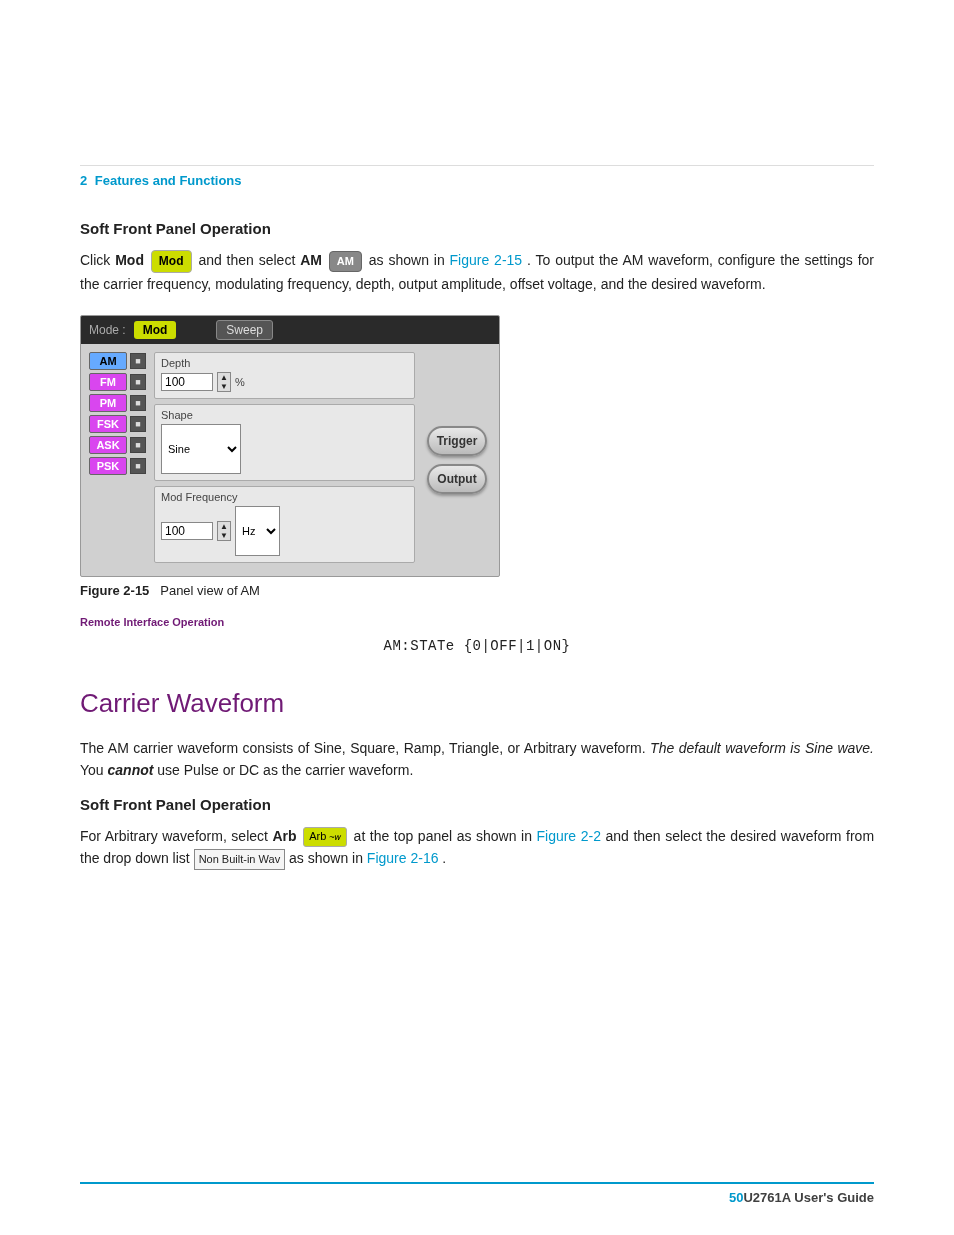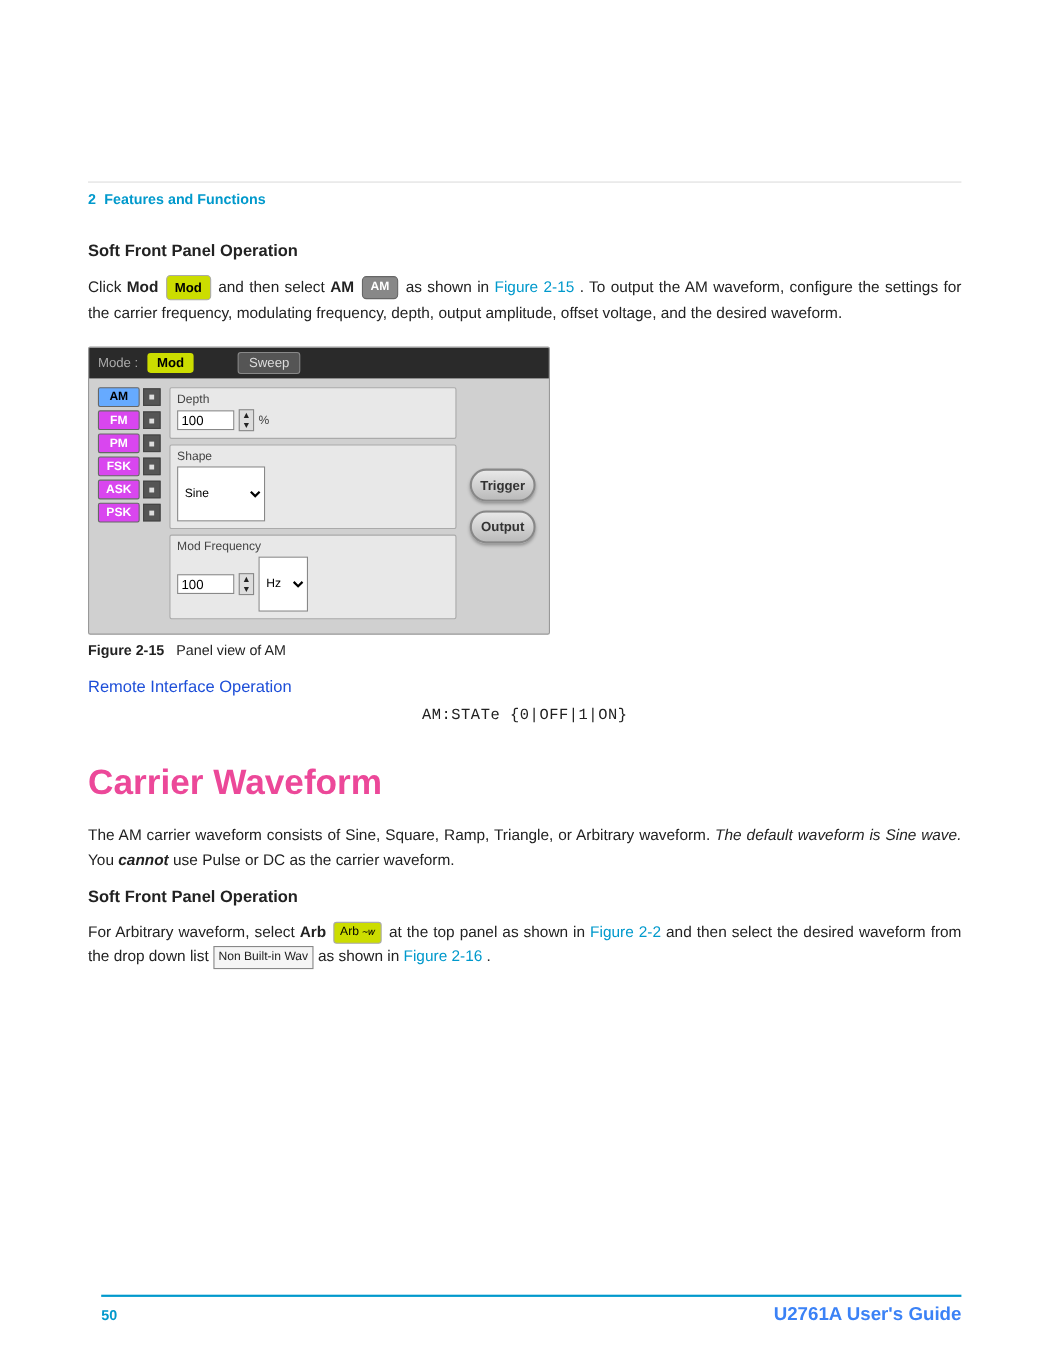--- a/index.html
+++ b/index.html
@@ -276,41 +276,41 @@
       text-align: left;
       width: 420px;
     }
     .figure-caption .fig-label {
       font-weight: bold;
     }
 
     
     .remote-heading {
       font-family: Arial, Helvetica, sans-serif;
-      font-size: 15px;
-      font-weight: normal;
-      color: #1d4ed8;
+      font-size: 11px;
+      font-weight: bold;
+      color: #701a75;
       margin: 18px 0 10px 0;
     }
 
     .code-block {
       font-family: 'Courier New', Courier, monospace;
       font-size: 14px;
       color: #222;
       text-align: center;
       margin: 8px 0 24px 0;
       letter-spacing: 0.5px;
     }
 
     
     .major-section-title {
       font-family: Arial, Helvetica, sans-serif;
-      font-size: 32px;
-      font-weight: bold;
-      color: #ec4899;
+      font-size: 26px;
+      font-weight: normal;
+      color: #701a75;
       margin: 10px 0 18px 0;
       padding-top: 10px;
     }
 
     
     .btn-arb {
       display: inline-block;
       background: #ccdd00;
       color: #000;
       border: 1px solid #aaa;
@@ -330,39 +330,39 @@
       padding: 1px 4px;
       font-family: Arial, sans-serif;
       font-size: 11px;
       vertical-align: middle;
     }
 
     
     .footer {
       position: absolute;
       bottom: 30px;
-      left: 92px;
+      left: 80px;
       right: 80px;
       display: flex;
-      justify-content: space-between;
+      justify-content: flex-end;
       align-items: center;
       border-top: 2px solid #0099cc;
       padding-top: 6px;
     }
     .footer-page {
       font-family: Arial, Helvetica, sans-serif;
       font-size: 13px;
       font-weight: bold;
       color: #0099cc;
     }
     .footer-title {
       font-family: Arial, Helvetica, sans-serif;
-      font-size: 17px;
-      font-weight: bold;
-      color: #3b82f6;
+      font-size: 13px;
+      font-weight: bold;
+      color: #404040;
     }
 
     
     .top-rule {
       position: absolute;
       top: 165px;
       left: 80px;
       right: 80px;
       height: 1px;
       background: #ddd;

